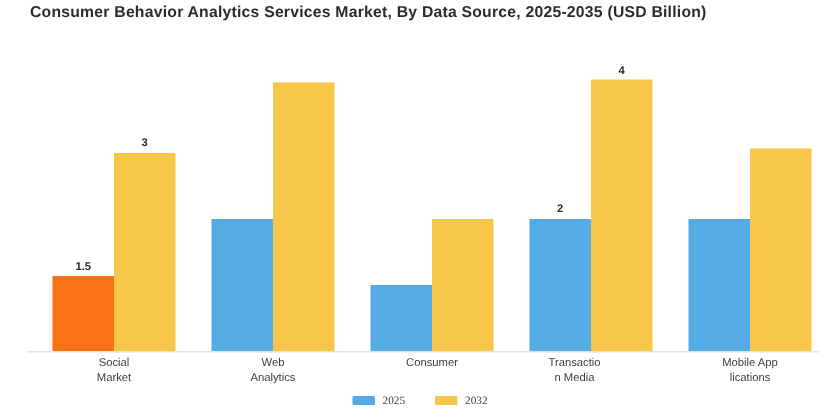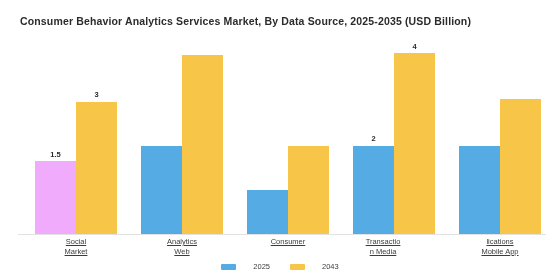--- a/index.html
+++ b/index.html
@@ -15,21 +15,21 @@
   }
   #chart-root {
     position: relative;
     width: 560px;
     height: 280px;
     box-sizing: border-box;
   }
   #chart-title {
     position: absolute;
     left: 20px;
-    top: 15px;
+    top: 2px;
     font-size: 10.5px;
     font-weight: bold;
     color: #2b2b2b;
     letter-spacing: 0.15px;
     white-space: nowrap;
   }
   #plot-area {
     position: absolute;
     left: 0;
     top: 30px;
@@ -73,36 +73,36 @@
     line-height: 1;
   }
   .cat-label {
     position: absolute;
     top: 237px;
     width: 110px;
     text-align: center;
     font-size: 7.5px;
     color: #3c3c3c;
     line-height: 1.32;
-    text-decoration: underline;
   }
   #legend {
     position: absolute;
     left: 0;
     right: 0;
     bottom: 9px;
     display: flex;
     justify-content: center;
     align-items: center;
     gap: 20px;
   }
   .legend-item {
     display: flex;
     align-items: center;
-    gap: 17px;
+    gap: 5px;
+    font-family: Liberation Serif, serif;
   }
   .legend-swatch {
     width: 15px;
     height: 6px;
     border-radius: 1px;
   }
   .legend-label {
     font-size: 7.5px;
     color: #3c3c3c;
   }
@@ -111,21 +111,21 @@
 <body>
 
 <div id="chart-root">
 
   <div id="chart-title">Consumer Behavior Analytics Services Market, By Data Source, 2025-2035 (USD Billion)</div>
 
   <div id="plot-area">
     <div id="baseline"></div>
     <div id="bars-container">
         <div class="bar-group" style="left: 35px;">
-          <div class="bar series-2025" style="height: 73px; background: #f0abfc;">
+          <div class="bar series-2025" style="height: 50px; background: #f97316;">
             <div class="bar-value">1.5</div>
           </div>
           <div class="bar series-2035" style="height: 132.391px; background: rgb(247, 198, 72);">
             <div class="bar-value">3</div>
           </div>
         </div>
         <div class="bar-group" style="left: 141px;">
           <div class="bar series-2025" style="height: 88.2609px; background: rgb(85, 172, 228);"></div>
           <div class="bar series-2035" style="height: 178.728px; background: rgb(247, 198, 72);"></div>
         </div>
@@ -147,40 +147,40 @@
         </div>
       </div>
   </div>
 
   <div id="category-labels">
       <div class="cat-label" style="left: 21px;">
         <div>Social</div>
         <div>Market</div>
       </div>
       <div class="cat-label" style="left: 127px;">
+        <div>Web</div>
         <div>Analytics</div>
-        <div>Web</div>
       </div>
       <div class="cat-label" style="left: 233px;">
         <div>Consumer</div>
       </div>
       <div class="cat-label" style="left: 328px;">
         <div>Transactio</div>
         <div>n Media</div>
       </div>
       <div class="cat-label" style="left: 445px;">
+        <div>Mobile App</div>
         <div>lications</div>
-        <div>Mobile App</div>
       </div>
     </div>
 
   <div id="legend">
       <div class="legend-item">
         <span class="legend-swatch" style="background: rgb(85, 172, 228);"></span>
         <span class="legend-label">2025</span>
       </div>
       <div class="legend-item">
         <span class="legend-swatch" style="background: rgb(247, 198, 72);"></span>
-        <span class="legend-label">2043</span>
+        <span class="legend-label">2032</span>
       </div>
     </div>
 
 </div>
 
 </body></html>

